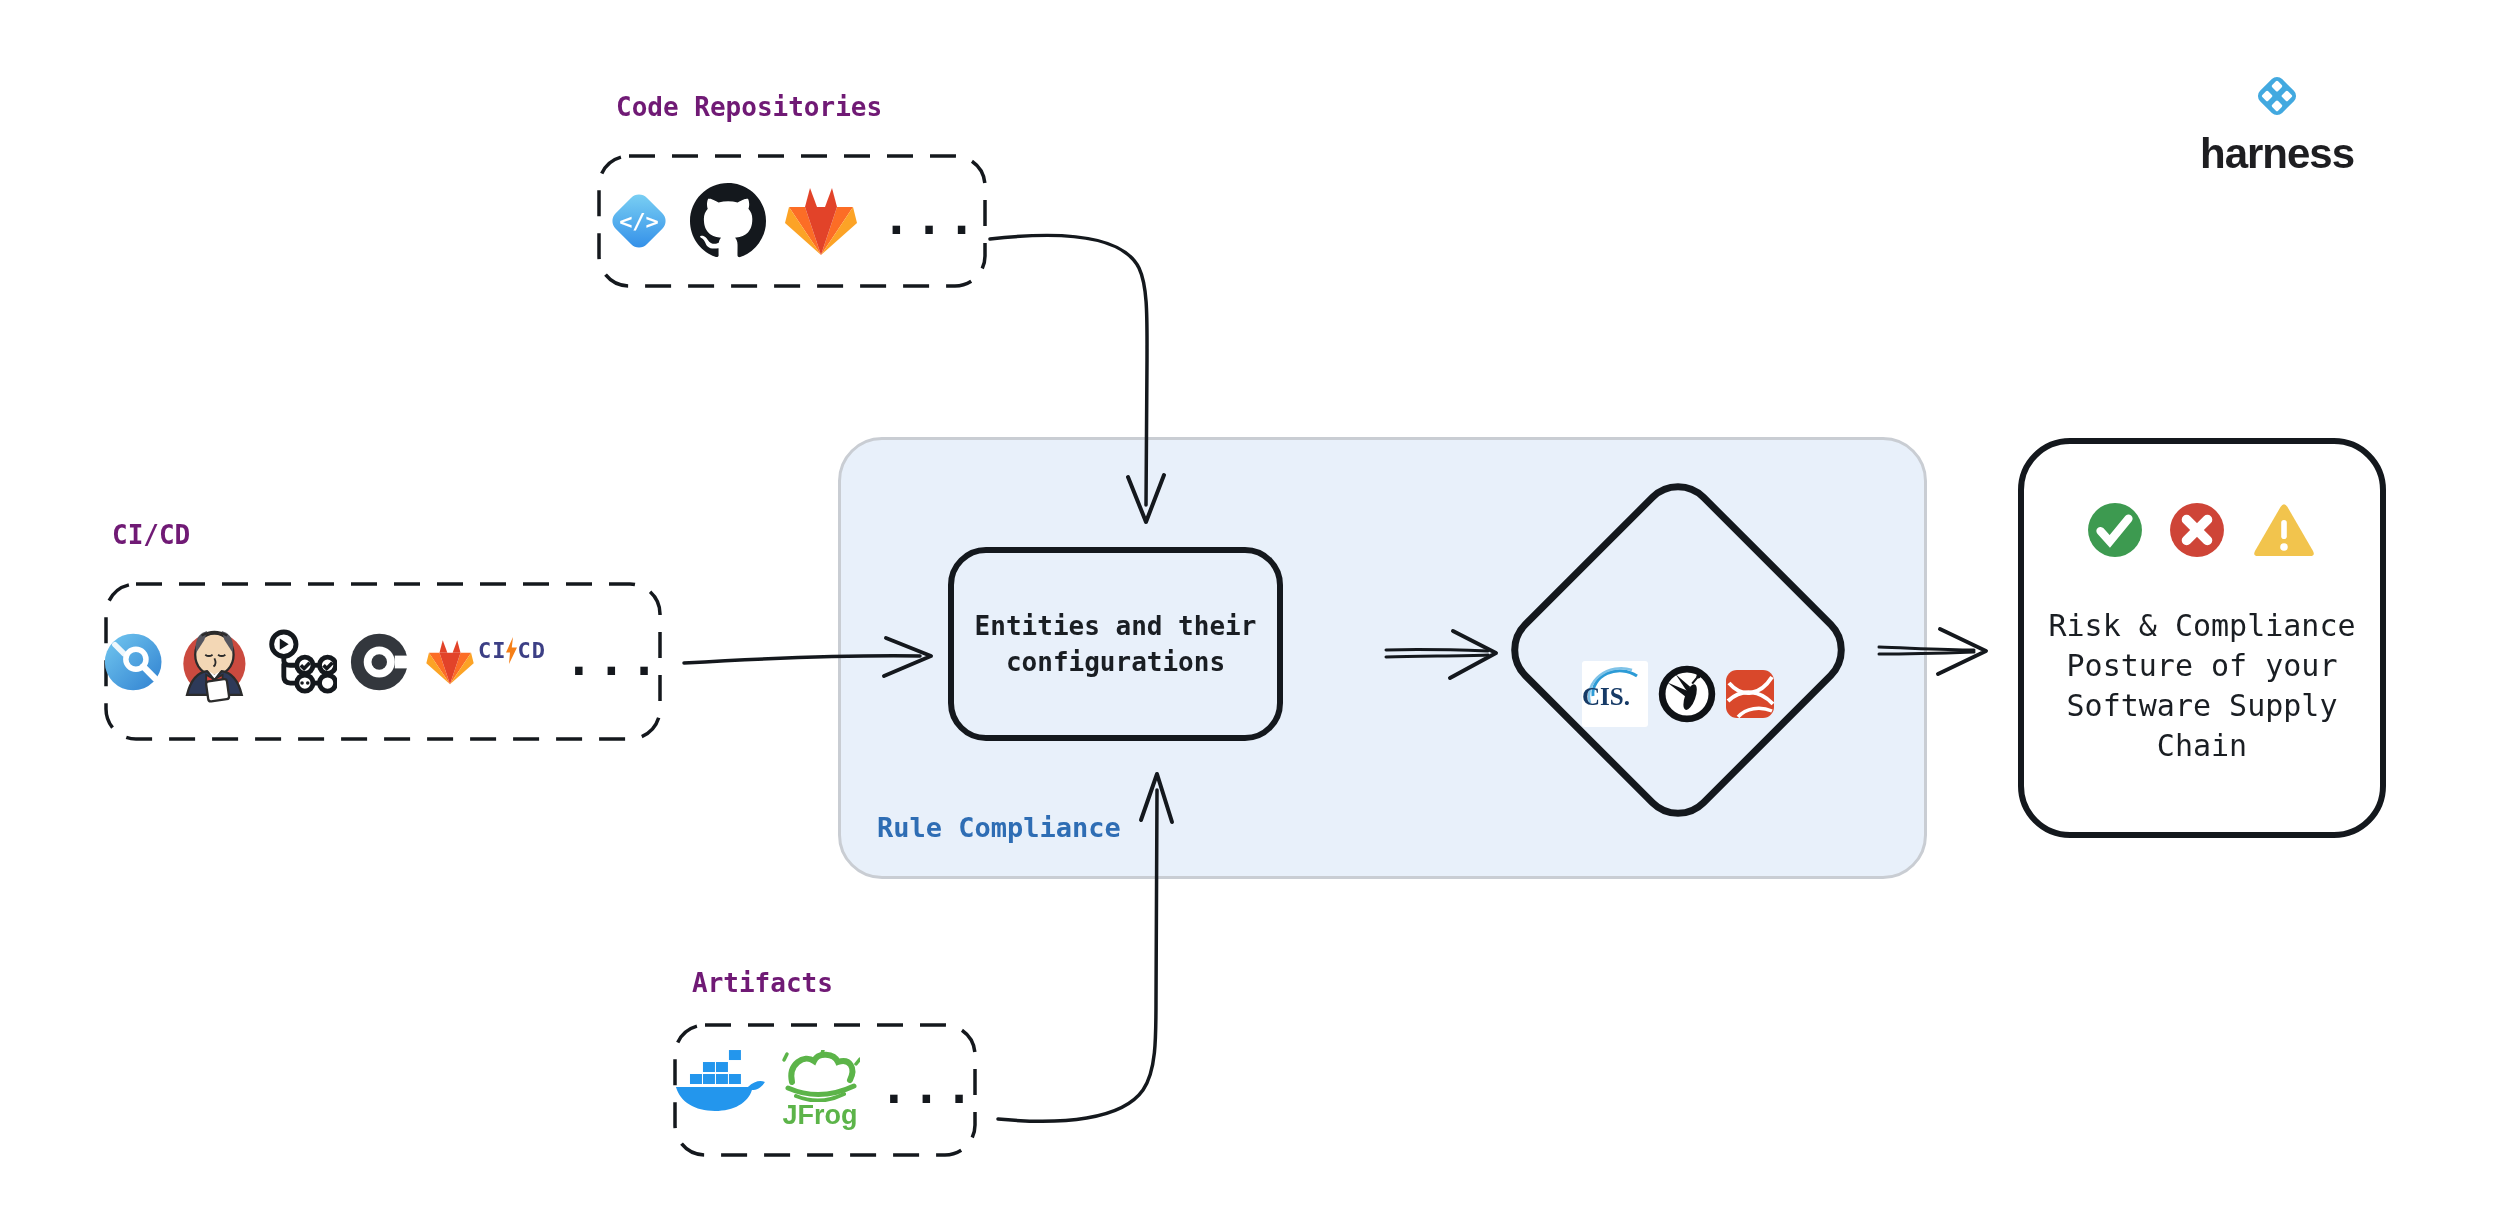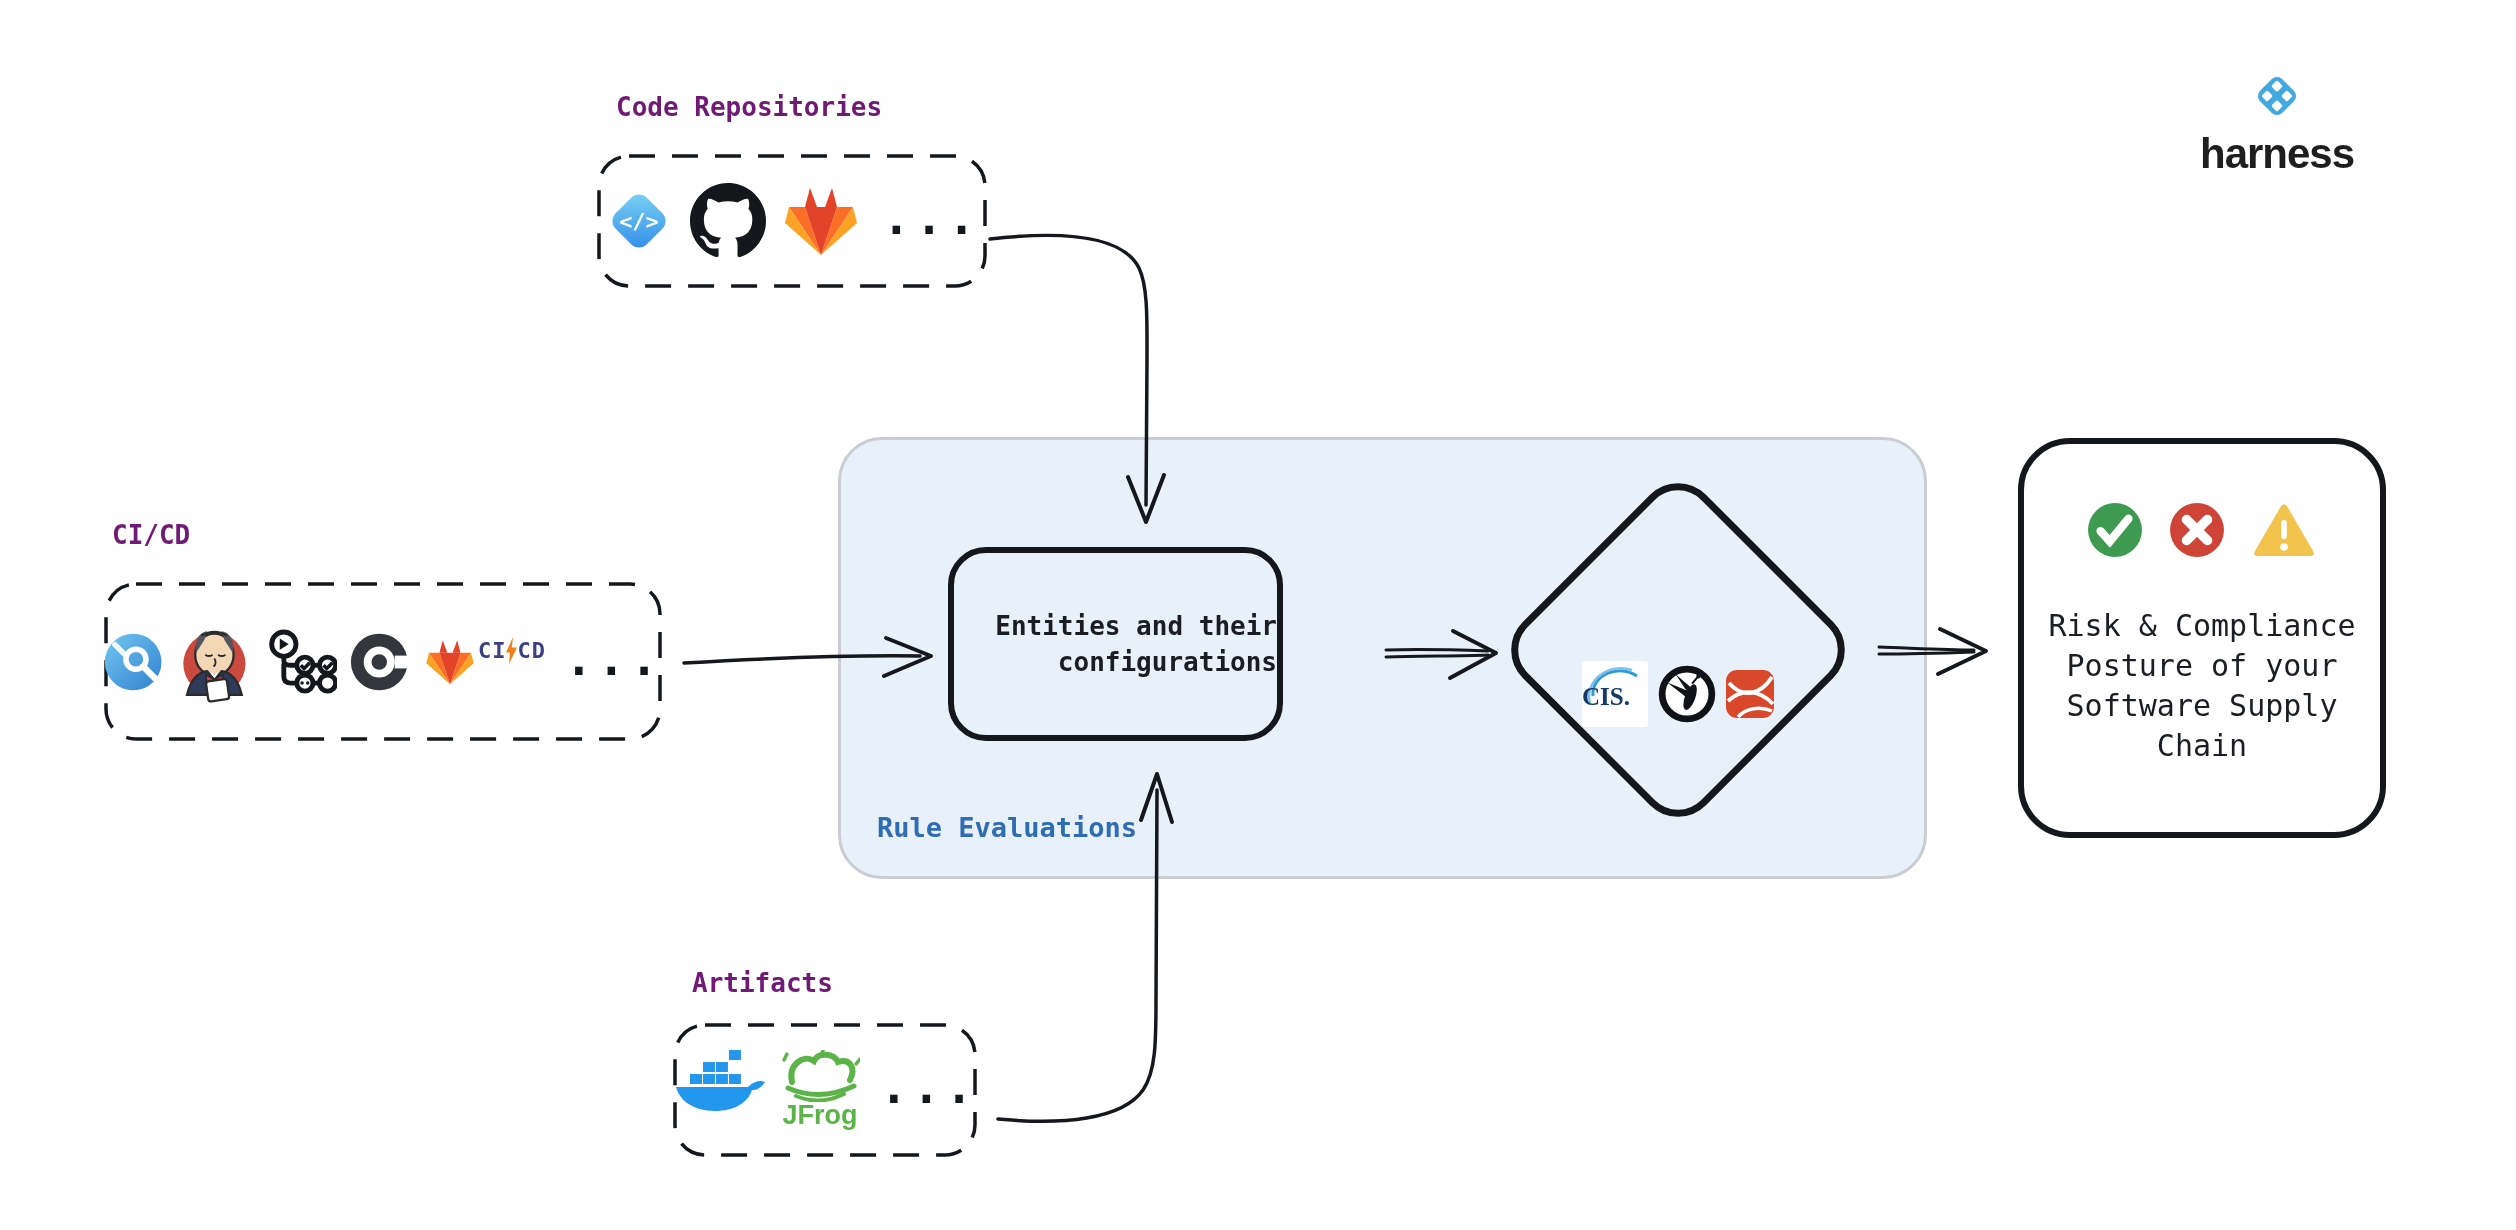--- a/index.html
+++ b/index.html
@@ -8,21 +8,21 @@
   .abs{position:absolute;}
   .group-label{font-size:26px;font-weight:bold;color:#701a75;white-space:nowrap;}
   .icon-row{display:flex;align-items:center;justify-content:center;}
   .dots{font-size:46px;font-weight:bold;letter-spacing:5px;line-height:0;color:#14181D;margin-top:-6px;padding-left:6px;}
   
   #panel{left:838px;top:437px;width:1089px;height:442px;background:#E8F0FA;
          border:3px solid #C9CDD3;border-radius:44px;box-sizing:border-box;}
   #rule-label{left:877px;top:812px;font-size:27px;font-weight:bold;color:#2E6DB4;}
   
   #entities{left:948px;top:547px;width:335px;height:194px;border:6px solid #14181D;border-radius:38px;
-            box-sizing:border-box;display:flex;flex-direction:column;align-items:flex-end;justify-content:center;
+            box-sizing:border-box;display:flex;flex-direction:column;align-items:center;justify-content:center;
             font-size:26px;font-weight:bold;line-height:36px;text-align:center;z-index:3;}
   
   #diamond-wrap{left:1496px;top:468px;width:364px;height:364px;z-index:3;}
   #diamond-label{left:1526px;top:580px;width:304px;text-align:center;font-size:29px;font-weight:bold;
                  line-height:38px;z-index:4;}
   #standards-row{left:1526px;top:658px;width:304px;height:72px;gap:10px;z-index:4;}
   
   #outcome{left:2018px;top:438px;width:368px;height:400px;background:#fff;border:6px solid #14181D;
            border-radius:52px;box-sizing:border-box;z-index:3;}
   #outcome-icons{left:2046px;top:498px;width:312px;height:64px;gap:26px;z-index:4;}
@@ -193,21 +193,21 @@
             <path d="M42,4 l1,-4" stroke-width="3.5"></path>
             <path d="M76,14 l4,-5" stroke-width="3.5"></path>
         </g>
       </svg>
       <div class="txt">JFrog</div>
     </div>
     <div class="dots">...</div>
   </div>
 
   <div id="panel" class="abs"></div>
-  <div id="rule-label" class="abs">Rule Evaluations</div>
+  <div id="rule-label" class="abs">Rule Compliance</div>
 
   <div id="entities" class="abs">
     <div>Entities and their</div>
     <div>configurations</div>
   </div>
 
   <svg id="diamond-wrap" class="abs" viewBox="0 0 364 364">
     <rect x="56" y="56" width="252" height="252" rx="36" transform="rotate(45 182 182)" fill="none" stroke="#14181D" stroke-width="7"></rect>
   </svg>
   <div id="standards-row" class="abs icon-row">

